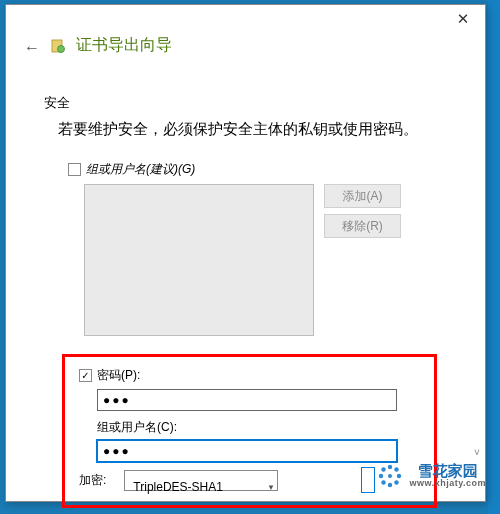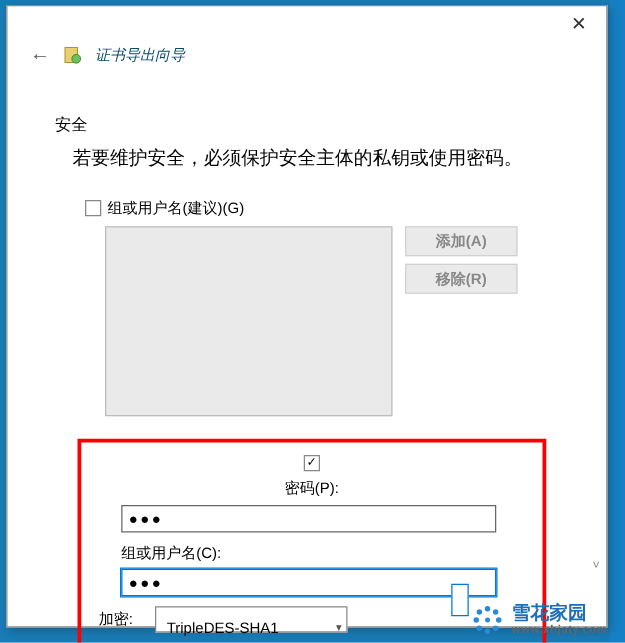--- a/index.html
+++ b/index.html
@@ -55,42 +55,42 @@
       font-size: 16px;
       color: #555;
       cursor: pointer;
     }
     .cert-icon {
       width: 16px;
       height: 16px;
       display: inline-block;
     }
     .wizard-title {
-      font-size: 12px;
-      color: #0c4a6e;
-      font-style: italic;
+      font-size: 16px;
+      color: #4d7c0f;
     }
     .content {
       padding: 20px 38px 0 38px;
     }
     .section-label {
       font-size: 13px;
       margin-bottom: 8px;
     }
     .section-desc {
       font-size: 15px;
       margin-left: 14px;
       margin-bottom: 22px;
     }
     .group-users-row {
       margin-left: 24px;
       display: flex;
       align-items: center;
       gap: 5px;
       margin-bottom: 6px;
+      font-style: italic;
     }
     .chk {
       width: 13px; height: 13px;
       border: 1px solid #888;
       display: inline-flex;
       align-items: center;
       justify-content: center;
       font-size: 10px;
       background: #fff;
     }
@@ -105,43 +105,41 @@
       height: 152px;
       background: #eaeaea;
       border: 1px solid #bdbdbd;
     }
     .list-buttons {
       display: flex;
       flex-direction: column;
       gap: 6px;
     }
     .side-btn {
-      width: 90px;
+      width: 77px;
       height: 24px;
       border: 1px solid #d0d0d0;
       background: #eaeaea;
       color: #888;
       font-size: 12px;
       display: flex;
       align-items: center;
       justify-content: center;
-      font-weight: bold;
     }
     .highlight-box {
       border: 3px solid #f00;
       padding: 10px 14px 14px 14px;
       margin-left: 18px;
       margin-right: 10px;
     }
     .pw-row {
       display: flex;
       align-items: center;
       gap: 5px;
       margin-bottom: 5px;
-      flex-direction: column;
     }
     .chk.checked::after {
       content: "✓";
       color: #000;
       font-size: 10px;
       line-height: 1;
     }
     .pw-input {
       width: 300px;
       height: 22px;
@@ -190,26 +188,27 @@
       width: 14px;
       height: 18px;
       display: flex;
       align-items: center;
       justify-content: center;
       color: #888;
       font-size: 10px;
     }
     .watermark {
       position: absolute;
-      bottom: 2px;
+      bottom: 22px;
       right: 8px;
       display: flex;
       align-items: center;
       gap: 6px;
       padding: 3px 6px;
+      text-align: center;
     }
     .wm-icon {
       width: 26px; height: 26px;
     }
     .wm-text {
       display: flex;
       flex-direction: column;
       line-height: 1.1;
     }
     .wm-main { font-size: 15px; font-weight: bold; color: #1e6fb3; }

